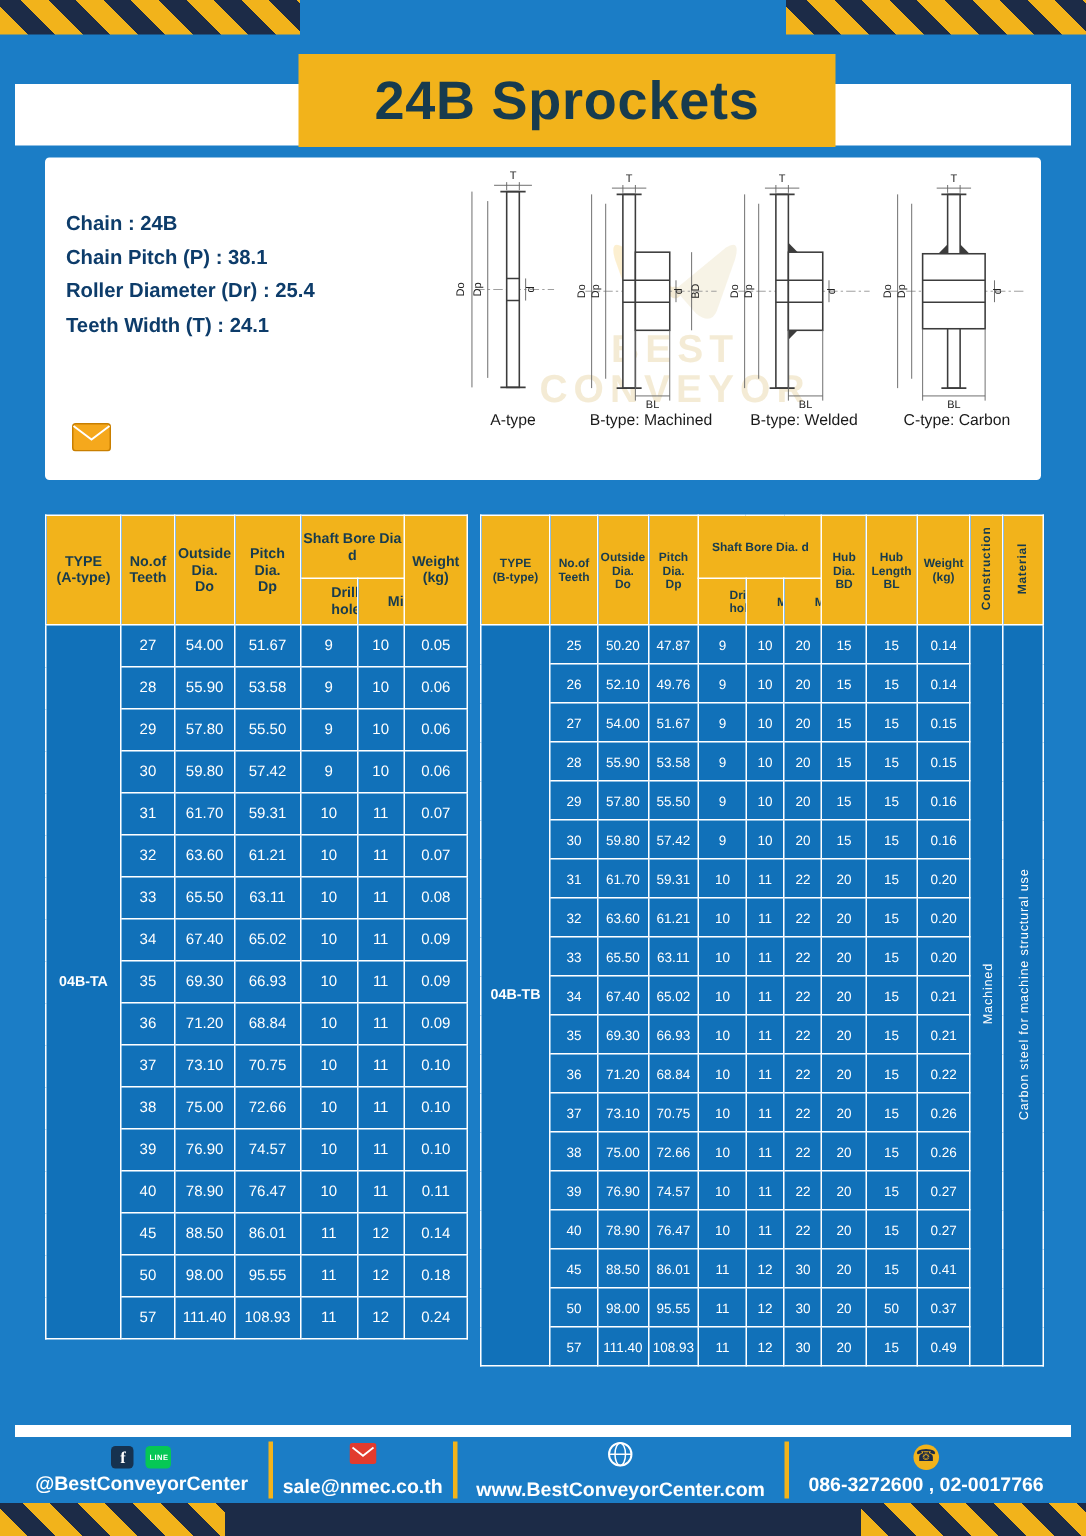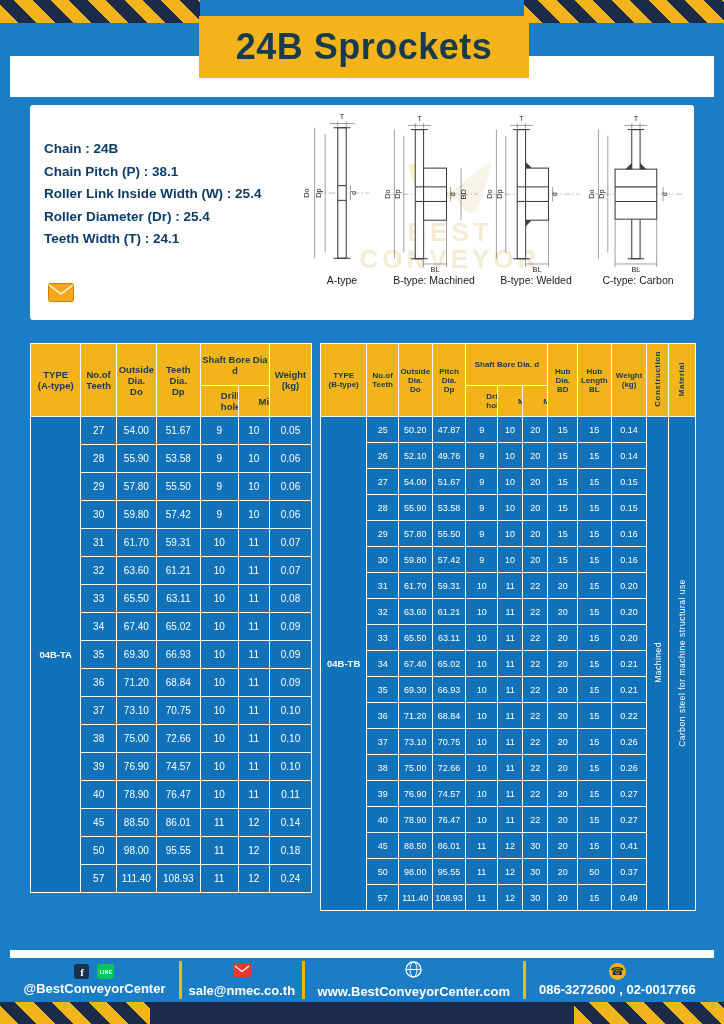--- a/index.html
+++ b/index.html
@@ -4,21 +4,21 @@
 <style>
   * { margin:0; padding:0; box-sizing:border-box; }
   body { font-family:"Liberation Sans", sans-serif; background:#0d5e9e; }
   #page { position:relative; width:724px; height:1024px; background:#1B7DC6; overflow:hidden; margin:0 auto; }
 
   .hazard { background:repeating-linear-gradient(45deg,#F2B31B 0 13px,#1C2B47 13px 26px); }
   .hz-tl { position:absolute; top:0; left:0; width:200px; height:23px; }
   .hz-tr { position:absolute; top:0; right:0; width:200px; height:23px; }
 
   .white-band { position:absolute; left:10px; right:10px; top:56px; height:41px; background:#ffffff; }
-  .title-box { position:absolute; left:199px; top:16px; width:330px; height:62px; background:#F2B31B;
+  .title-box { position:absolute; left:199px; top:36px; width:358px; height:62px; background:#F2B31B;
                display:flex; align-items:center; justify-content:center; z-index:3; }
   .title-box span { font-size:36px; font-weight:bold; color:#173B4E; letter-spacing:.5px; }
 
   .spec-card { position:absolute; left:30px; top:105px; width:664px; height:215px; background:#fff; border-radius:3px; }
   .spec-lines { position:absolute; left:14px; top:33px; width:252px; font-size:13.5px; font-weight:bold;
                 color:#0D3C6A; line-height:22.5px; z-index:2; }
   .watermark { position:absolute; left:250px; top:28px; width:340px; height:165px; opacity:.2; z-index:1;
                display:flex; flex-direction:column; align-items:center; justify-content:center; pointer-events:none; }
   .wm-text { font-size:26px; font-weight:bold; color:#C9A033; letter-spacing:4px; line-height:27px; text-align:center; }
   .figures { position:absolute; right:6px; top:8px; display:flex; align-items:flex-end; gap:2px; z-index:2; }
@@ -89,21 +89,20 @@
       </svg>
       <div class="wm-text">
         <div>BEST</div>
         <div>CONVEYOR</div>
       </div>
     </div>
 
     <div class="spec-lines">
       <div>Chain : 24B</div>
       <div>Chain Pitch (P) : 38.1</div>
-      <div>Roller Link Inside Width (W) : 25.4</div>
       <div>Roller Diameter (Dr) : 25.4</div>
       <div>Teeth Width (T) : 24.1</div>
     </div>
 
     <div class="figures">
 
       <figure>
         <svg width="80" viewBox="0 0 76 152">
           <line class="cl" x1="14" y1="76" x2="64" y2="76"></line>
           <rect class="fl" x="34" y="14" width="8" height="124"></rect>
@@ -233,21 +232,21 @@
     </colgroup>
     <thead>
       <tr>
         <th rowspan="2">TYPE
 (A-type)</th>
         <th rowspan="2">No.of
 Teeth</th>
         <th rowspan="2">Outside
 Dia.
 Do</th>
-        <th rowspan="2">Teeth Dia.
+        <th rowspan="2">Pitch Dia.
 Dp</th>
         <th colspan="2">Shaft Bore Dia d</th>
         <th rowspan="2">Weight
 (kg)</th>
       </tr>
       <tr>
         <th>Drill hole</th>
         <th>Min.</th>
       </tr>
     </thead>

